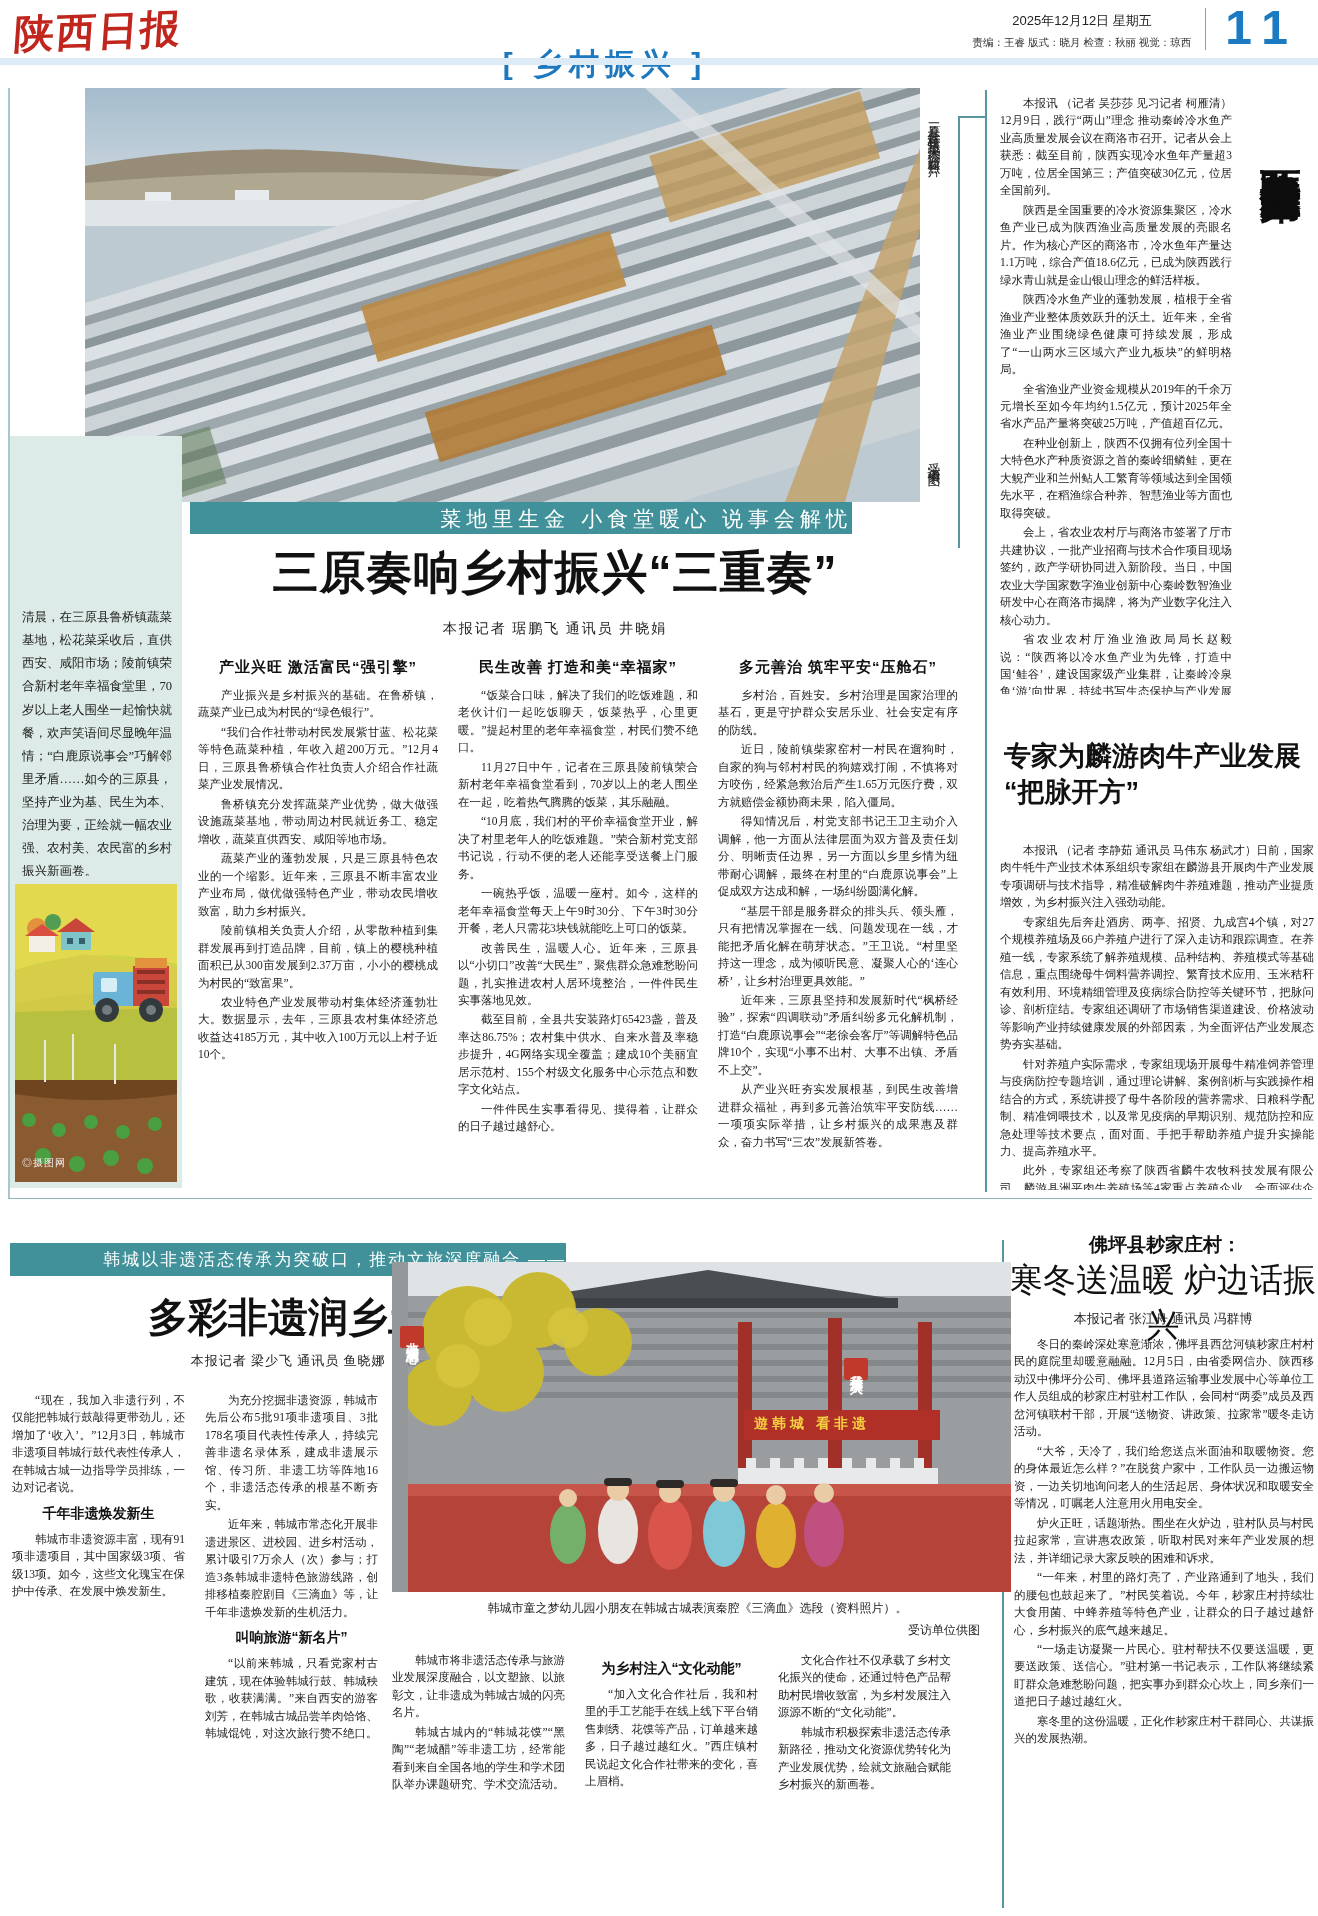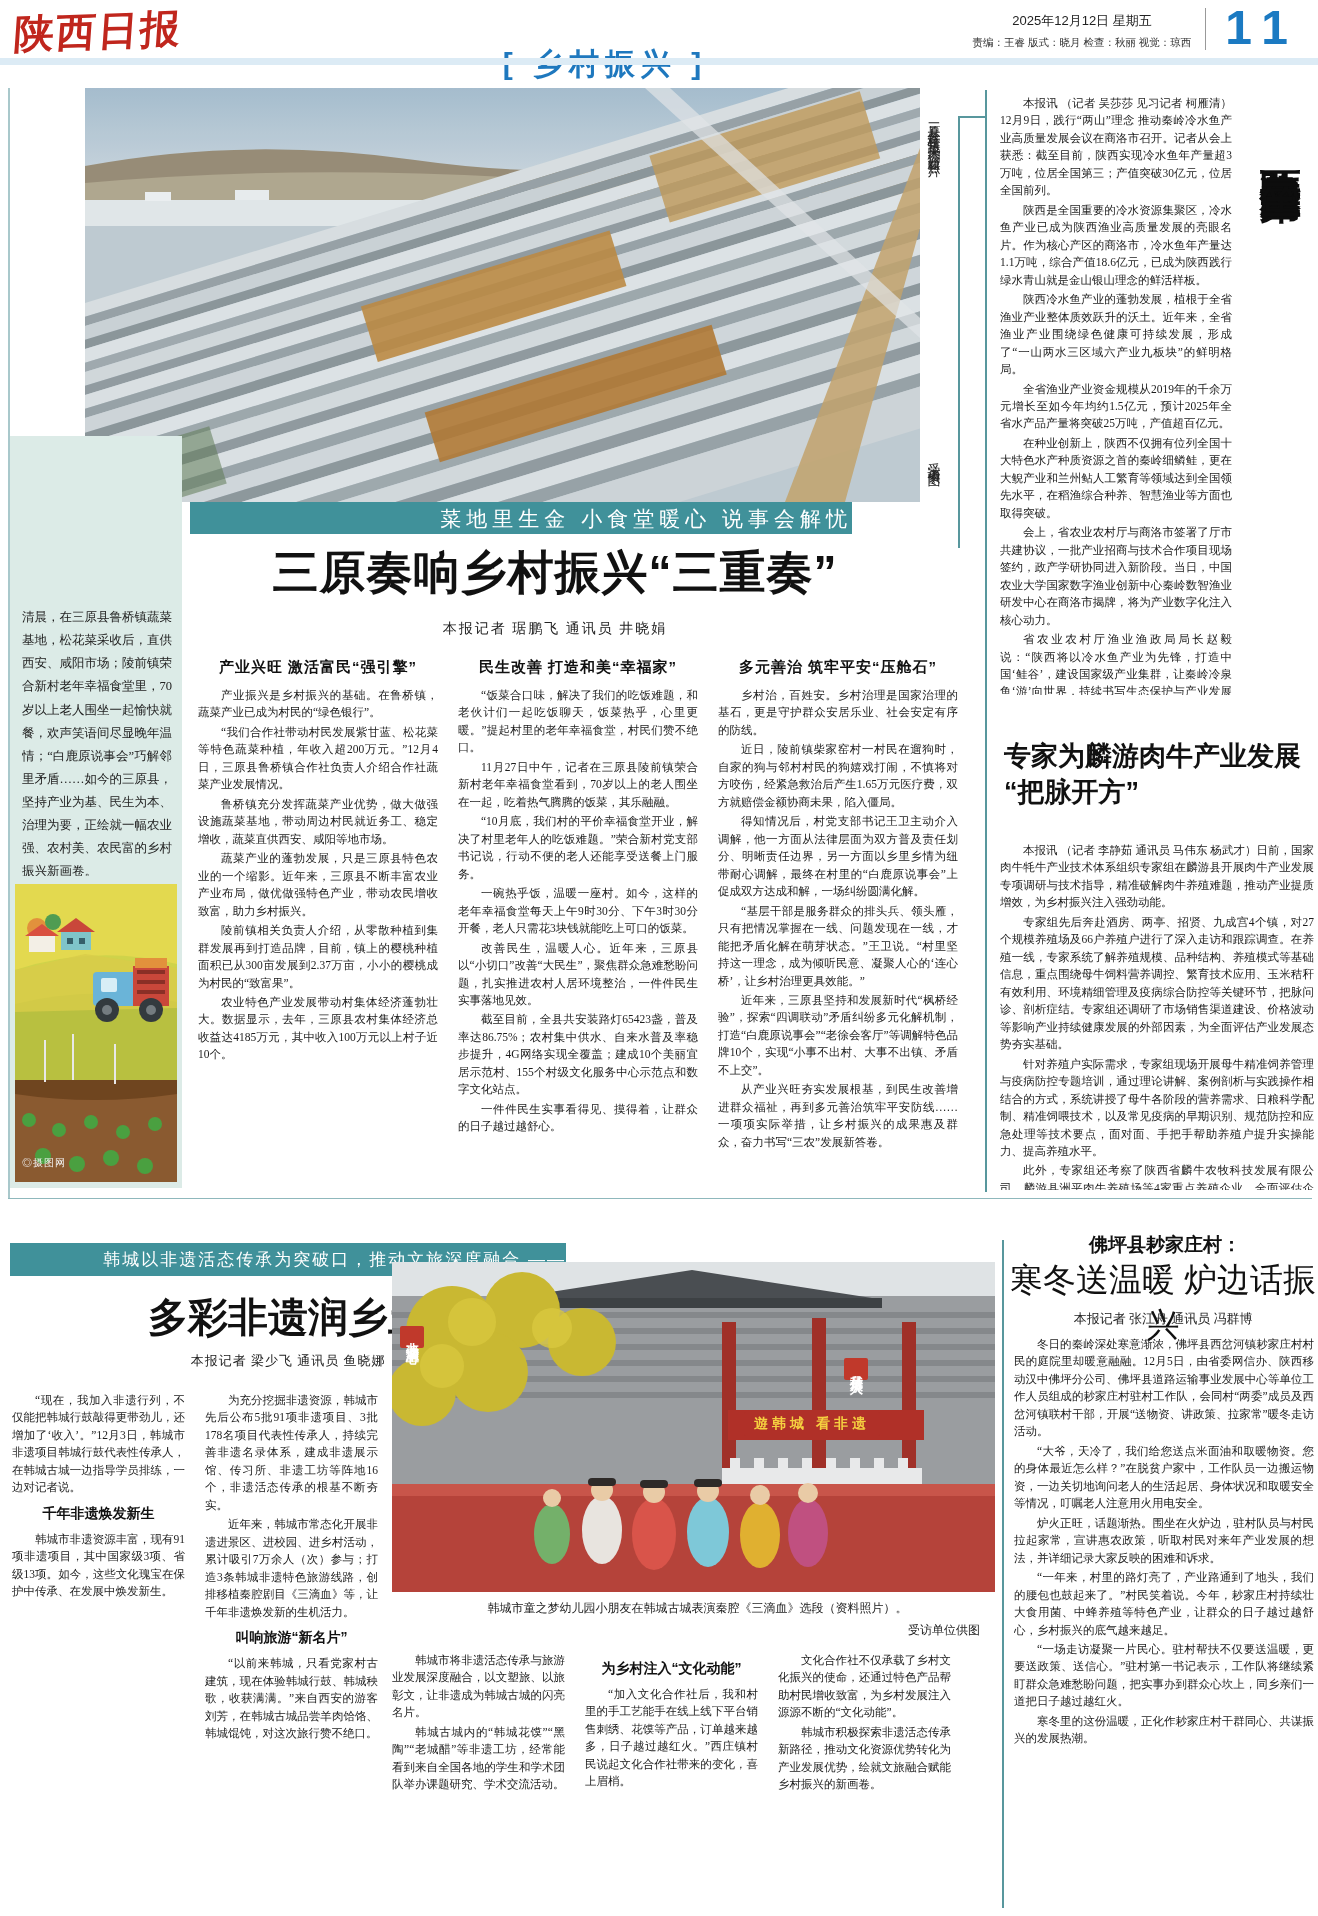--- a/index.html
+++ b/index.html
@@ -50,21 +50,21 @@
   .h-headline{left:10px;top:1290px;width:556px;text-align:center;font-family:"Liberation Sans",sans-serif;font-weight:900;font-size:40px;color:#111;}
   .h-byline{left:10px;top:1352px;width:556px;text-align:center;font-size:13px;color:#222;letter-spacing:1px;}
   .hcol{overflow:hidden;}
   .hcolA{left:12px;top:1392px;width:173px;height:518px;}
   .hcolB{left:205px;top:1392px;width:173px;height:518px;}
   .hcolC{left:392px;top:1652px;width:173px;height:258px;}
   .hcolD{left:585px;top:1652px;width:173px;height:258px;}
   .hcolE{left:778px;top:1652px;width:173px;height:258px;}
   .sub-header{font-family:"Liberation Sans",sans-serif;font-weight:bold;font-size:14px;text-align:center;margin:8px 0;color:#111;}
   
-  .opera-photo{left:392px;top:1262px;width:603px;height:330px;overflow:hidden;background:#94989b;}
+  .opera-photo{left:392px;top:1262px;width:603px;height:330px;overflow:hidden;background:#94989b;padding-left:16px;}
   .banner-v{position:absolute;writing-mode:vertical-rl;color:#fff;font-family:"Liberation Sans",sans-serif;font-weight:bold;background:#c0392b;padding:6px 3px;font-size:13px;letter-spacing:2px;border-radius:2px;}
   .banner-h{position:absolute;color:#f5d040;font-family:"Liberation Sans",sans-serif;font-weight:bold;background:#b03028;padding:3px 10px;font-size:14px;letter-spacing:4px;border-radius:2px;}
   .opera-cap{left:400px;top:1600px;width:595px;text-align:center;font-size:12px;color:#222;}
   .opera-credit{left:400px;top:1622px;width:580px;text-align:right;font-size:12px;color:#222;}
   
   .w-kicker{left:1015px;top:1232px;width:300px;text-align:center;font-family:"Liberation Sans",sans-serif;font-weight:bold;font-size:19px;color:#111;}
   .w-headline{left:1008px;top:1258px;width:310px;text-align:center;font-family:"Liberation Sans",sans-serif;font-weight:400;font-size:33px;color:#111;}
   .w-byline{left:1008px;top:1310px;width:310px;text-align:center;font-size:13px;color:#222;}
   .w-body{left:1014px;top:1336px;width:300px;height:572px;overflow:hidden;}
 </style>

